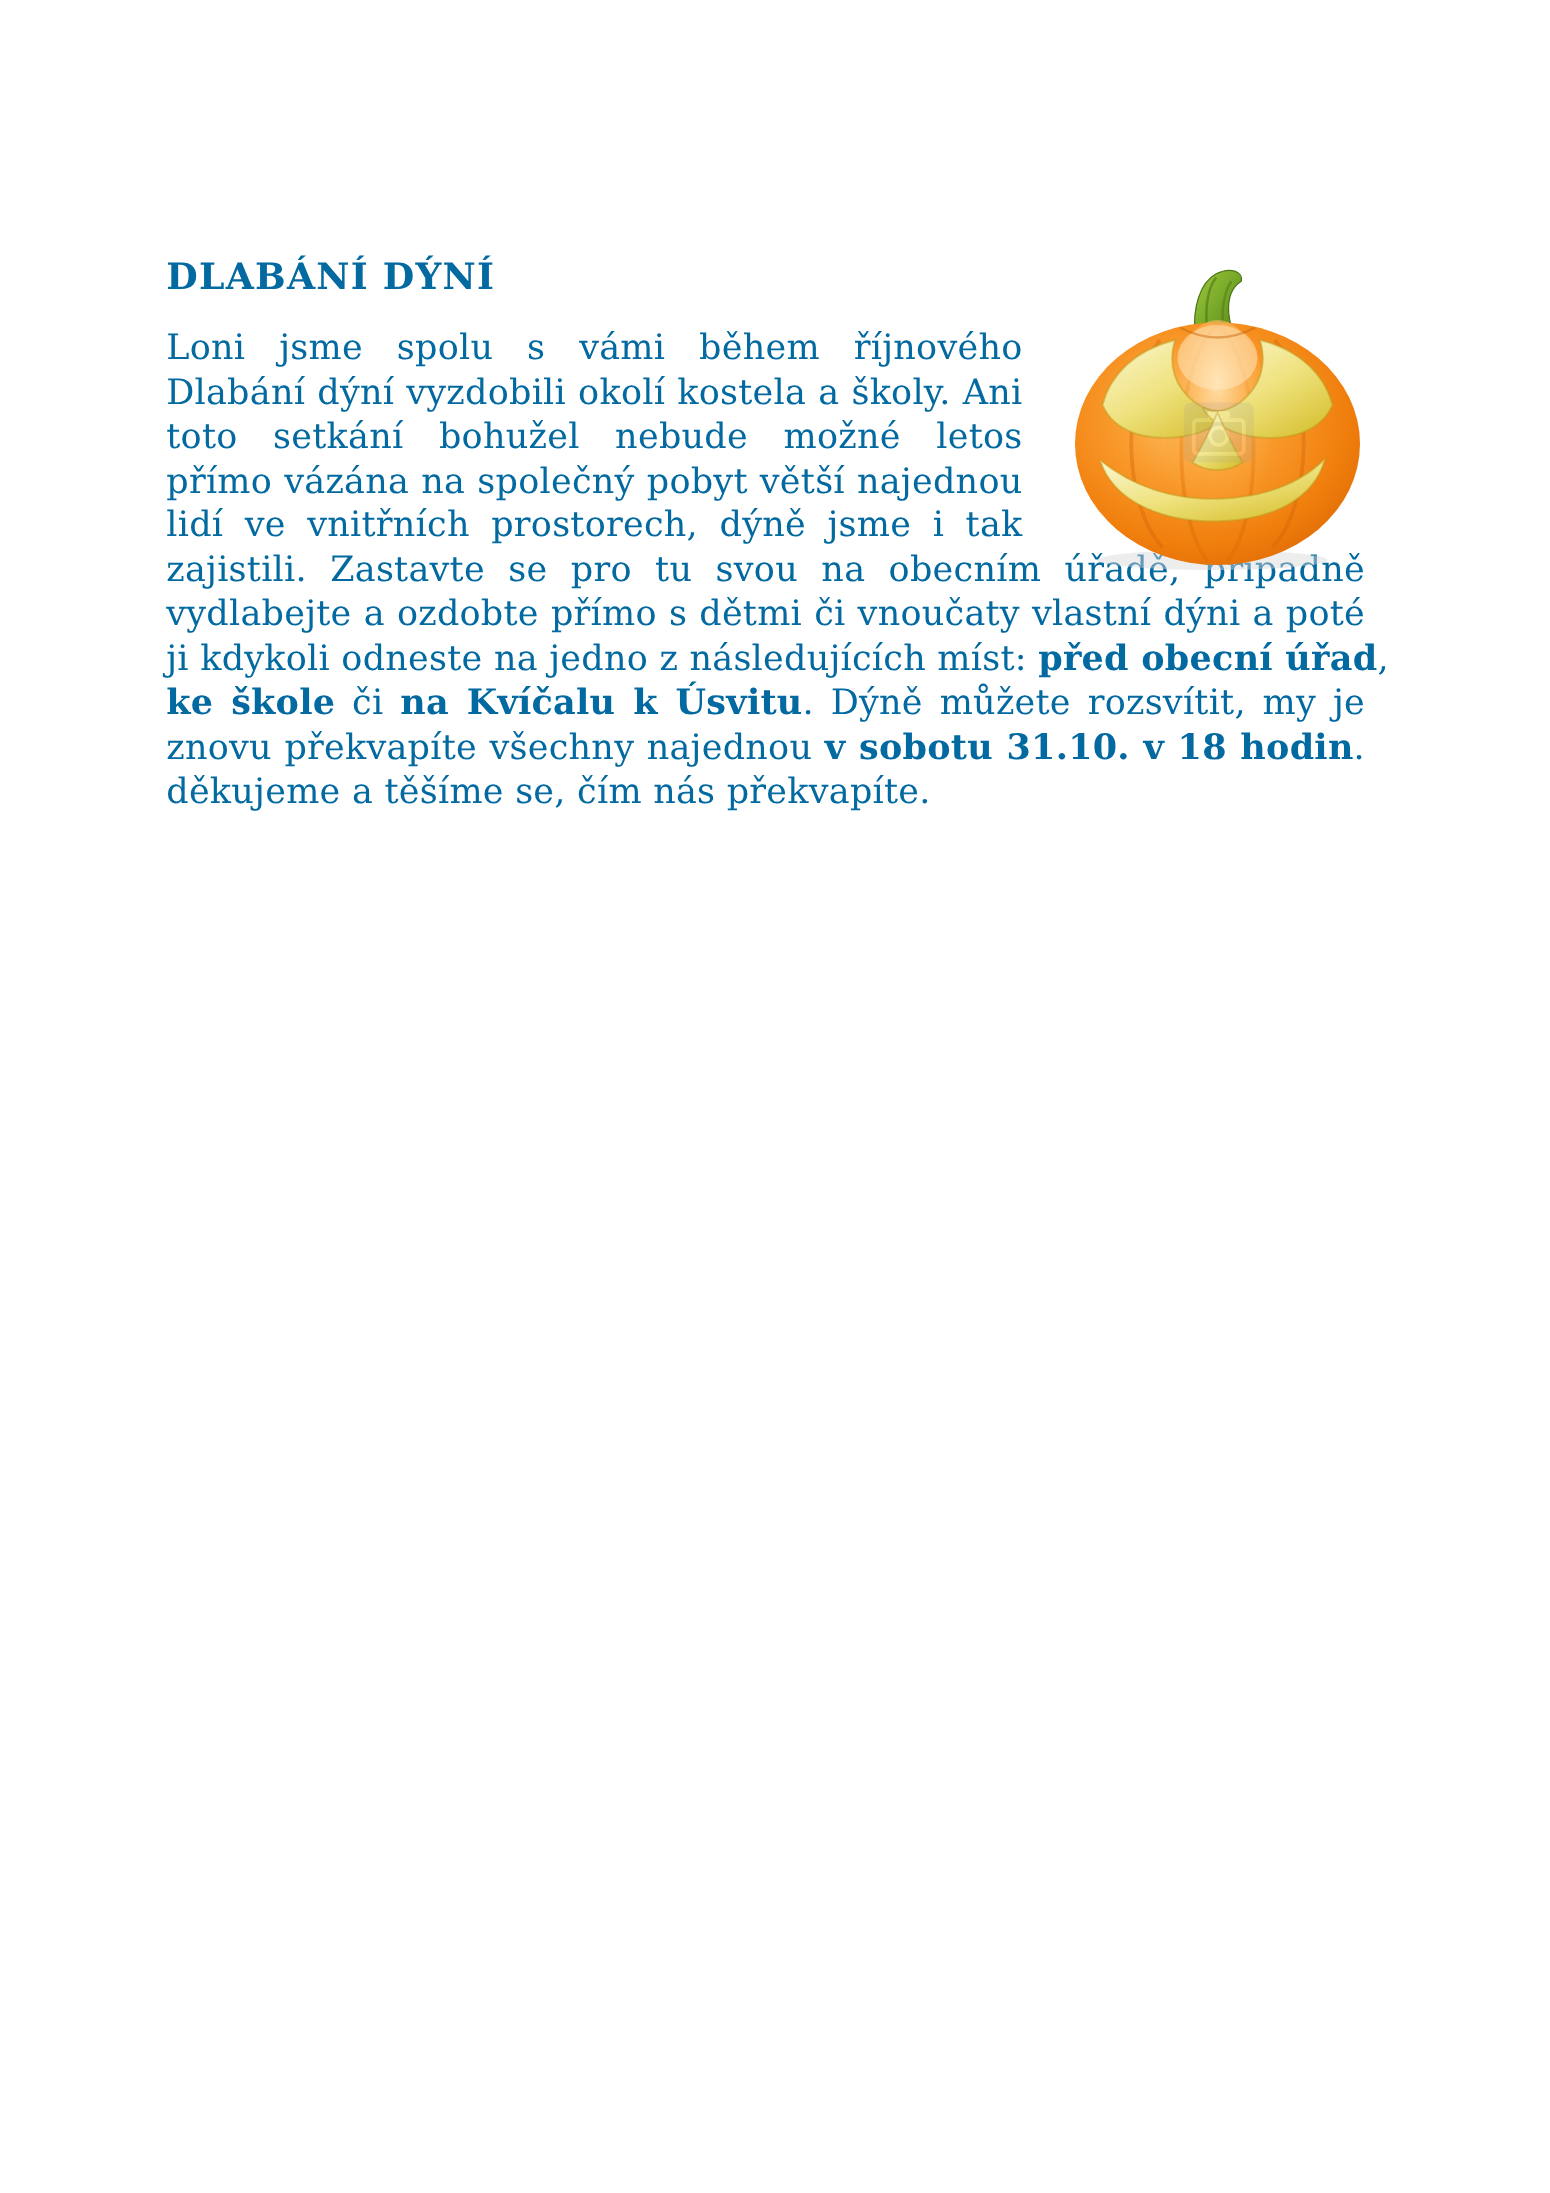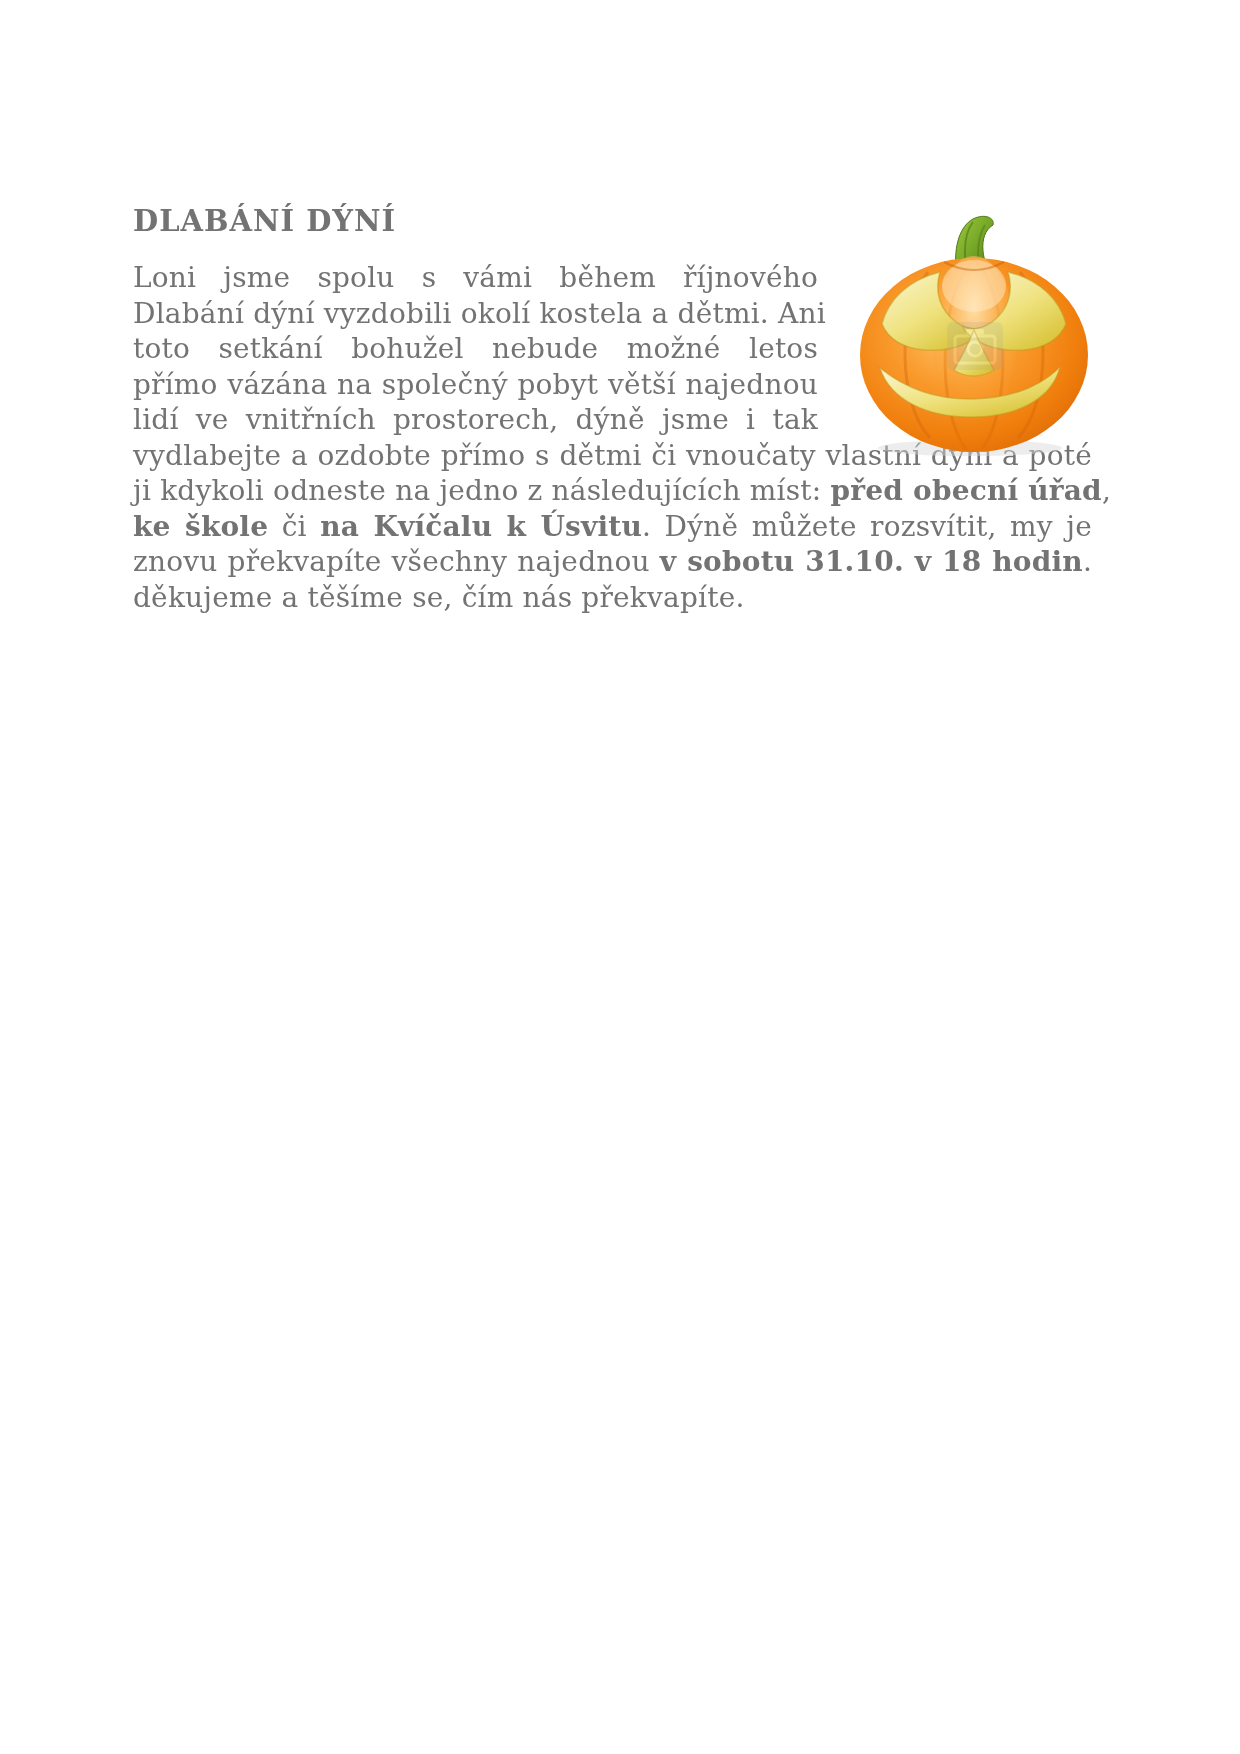--- a/index.html
+++ b/index.html
@@ -1,21 +1,21 @@
 <!DOCTYPE html>
 <html><head>
 <meta charset="utf-8">
 <style>
   html,body{margin:0;padding:0;background:#ffffff;}
   .page{
     position:relative;
     width:1240px;height:1754px;
     background:#ffffff;
     font-family:"DejaVu Serif","Liberation Serif",serif;
-    color:#737373;
+    color:#0369a1;
     overflow:hidden;
   }
   .article{position:absolute;left:133px;top:203px;width:960px;}
   .heading{
     font-size:29px;font-weight:bold;line-height:36px;
     letter-spacing:1px;margin:0 0 21px 0;
   }
   .para{font-size:28px;}
   .line{
     line-height:35.5px;height:35.5px;
@@ -35,24 +35,25 @@
 </style>
 </head>
 <body>
 
 <div class="page">
 
   <div class="article">
     <h1 class="heading">DLABÁNÍ DÝNÍ</h1>
     <div class="para">
         <div class="line narrow"><span>Loni jsme spolu s&nbsp;vámi během říjnového</span></div>
-        <div class="line narrow"><span>Dlabání dýní vyzdobili okolí kostela a dětmi. Ani</span></div>
+        <div class="line narrow"><span>Dlabání dýní vyzdobili okolí kostela a školy. Ani</span></div>
         <div class="line narrow"><span>toto setkání bohužel nebude možné letos</span></div>
         <div class="line narrow"><span>přímo vázána na společný pobyt větší najednou</span></div>
         <div class="line narrow"><span>lidí ve vnitřních prostorech, dýně jsme i tak</span></div>
+        <div class="line full"><span>zajistili. Zastavte se pro tu svou na obecním úřadě, případně</span></div>
         <div class="line full"><span>vydlabejte a ozdobte přímo s dětmi či vnoučaty vlastní dýni a poté</span></div>
         <div class="line full"><span>ji kdykoli odneste na jedno z následujících míst: </span><b>před obecní úřad</b><span>,</span></div>
         <div class="line full"><b>ke škole</b><span> či </span><b>na Kvíčalu k Úsvitu</b><span>. Dýně můžete rozsvítit, my je</span></div>
         <div class="line full"><span>znovu překvapíte všechny najednou </span><b>v sobotu 31.10. v 18 hodin</b><span>.</span></div>
         <div class="line last"><span>děkujeme a těšíme se, čím nás překvapíte.</span></div>
       </div>
   </div>
 
   <div class="figure">
     <svg viewBox="0 0 244 246" xmlns="http://www.w3.org/2000/svg">

